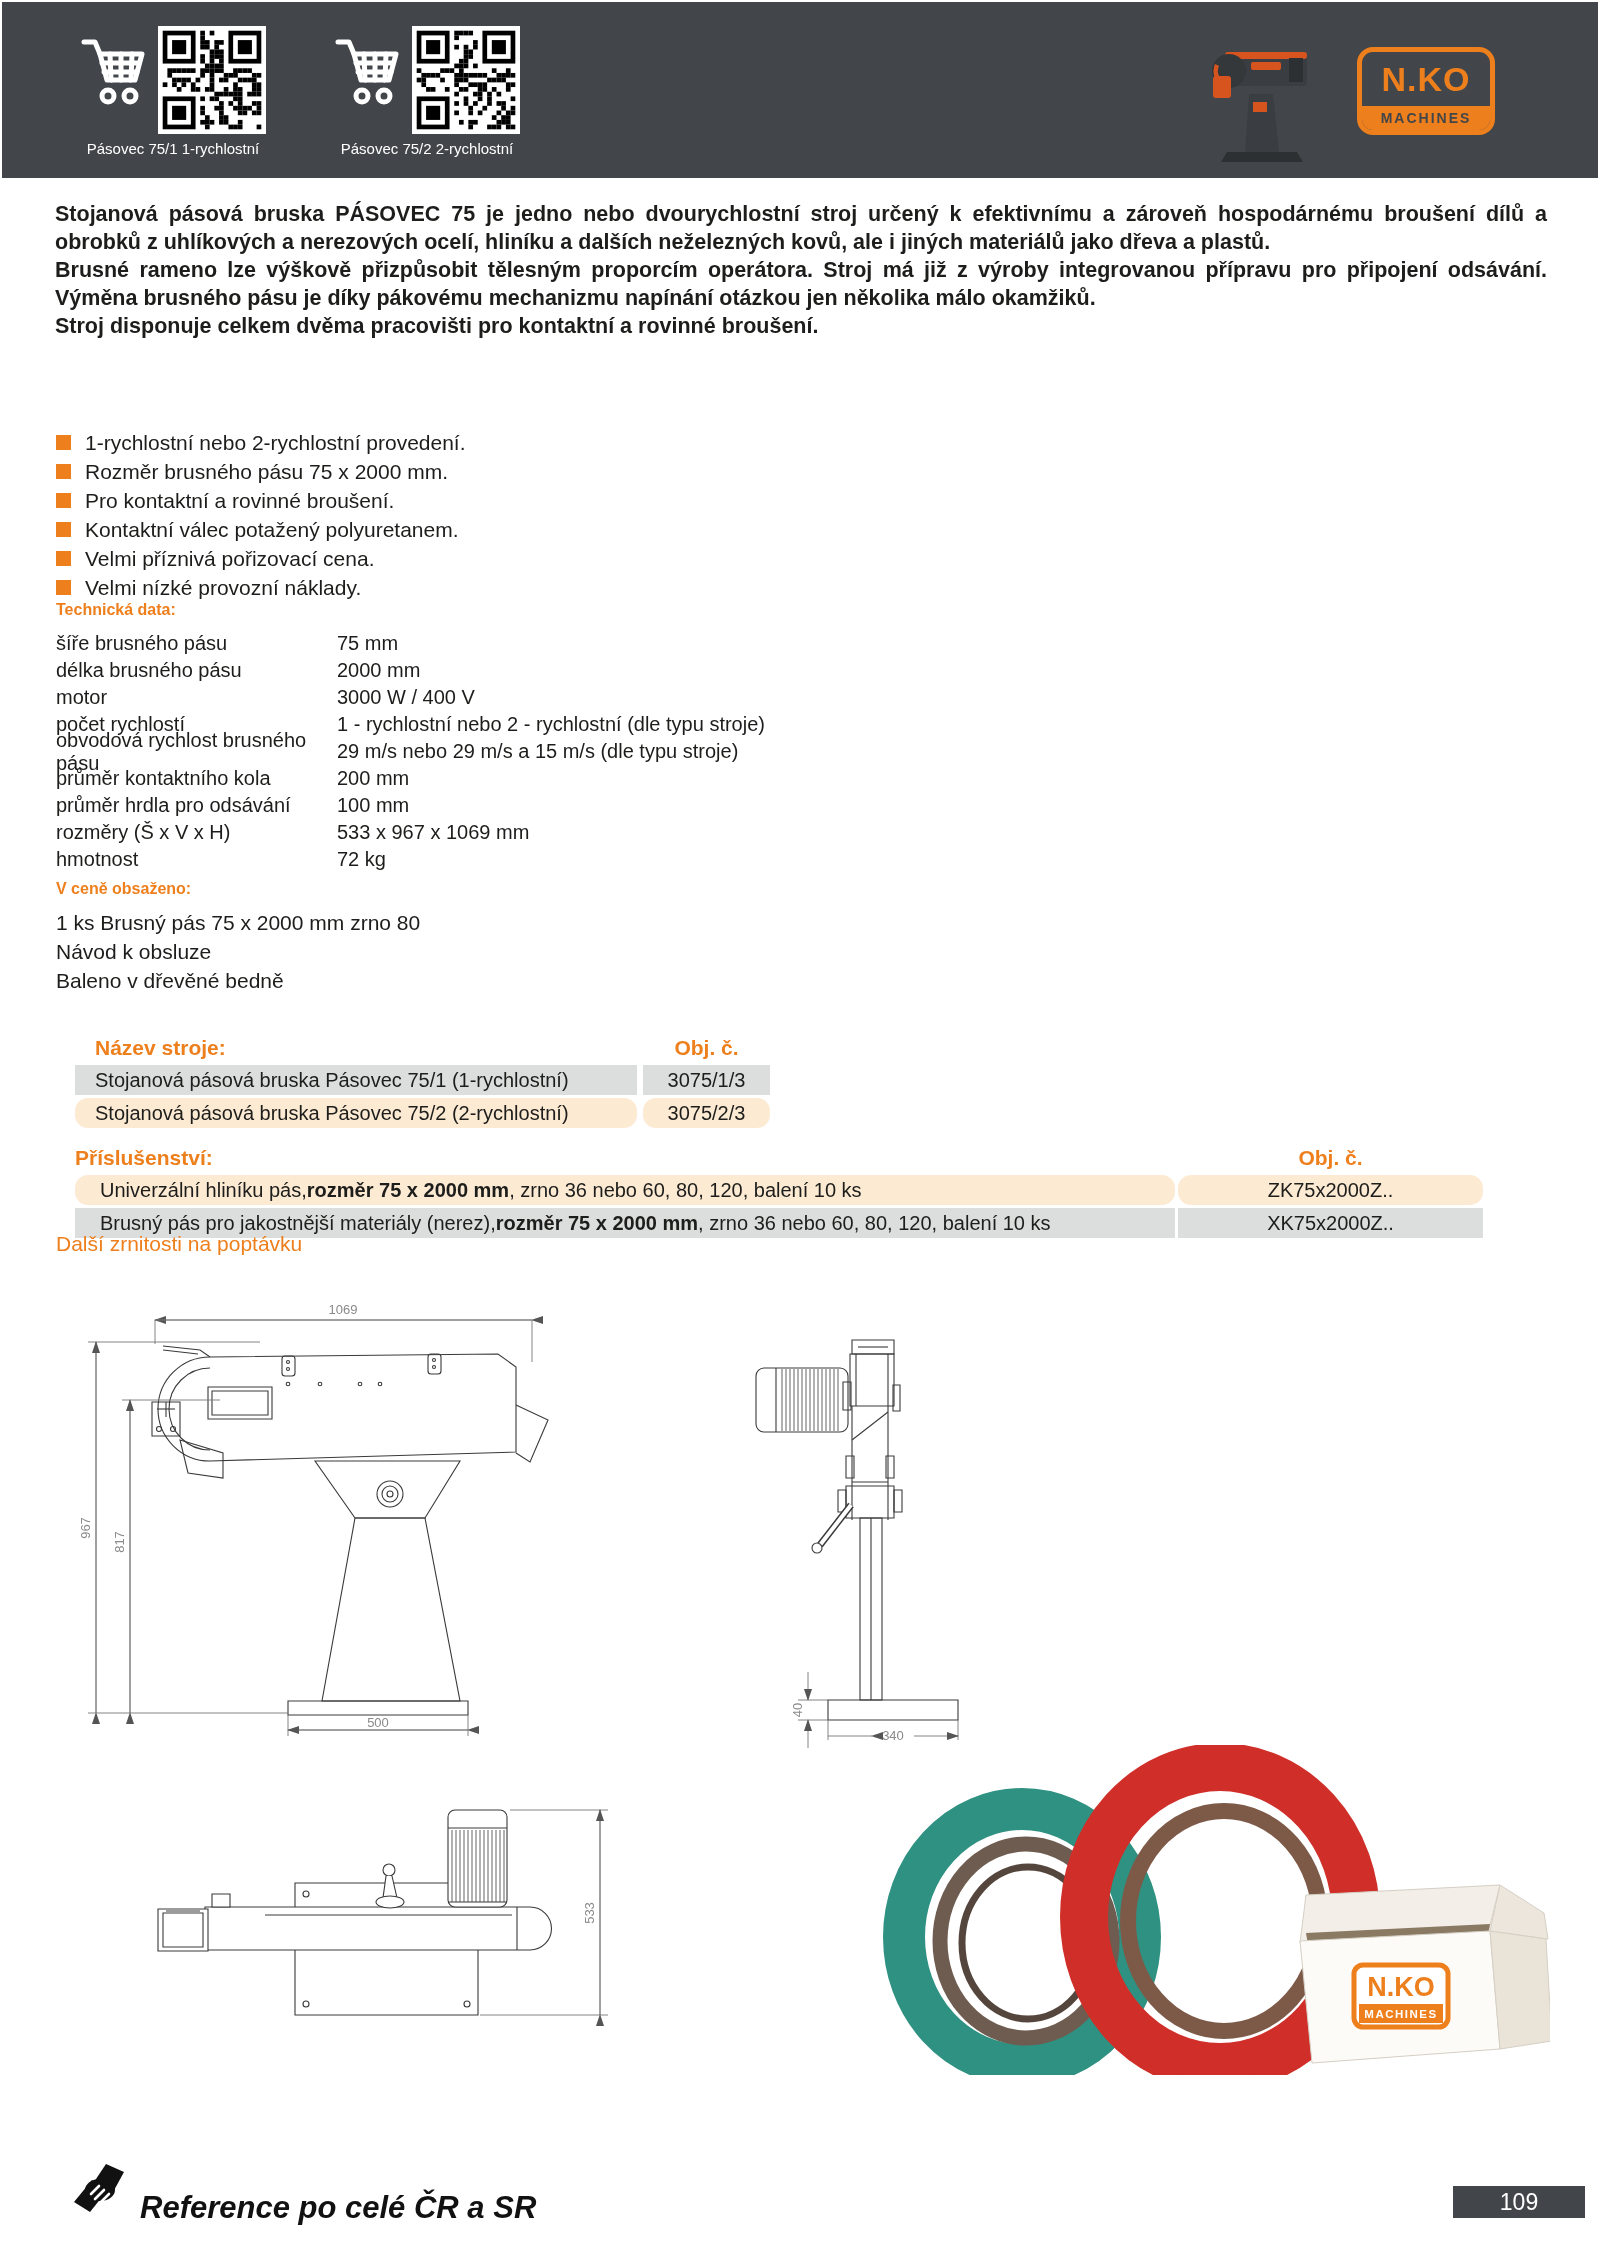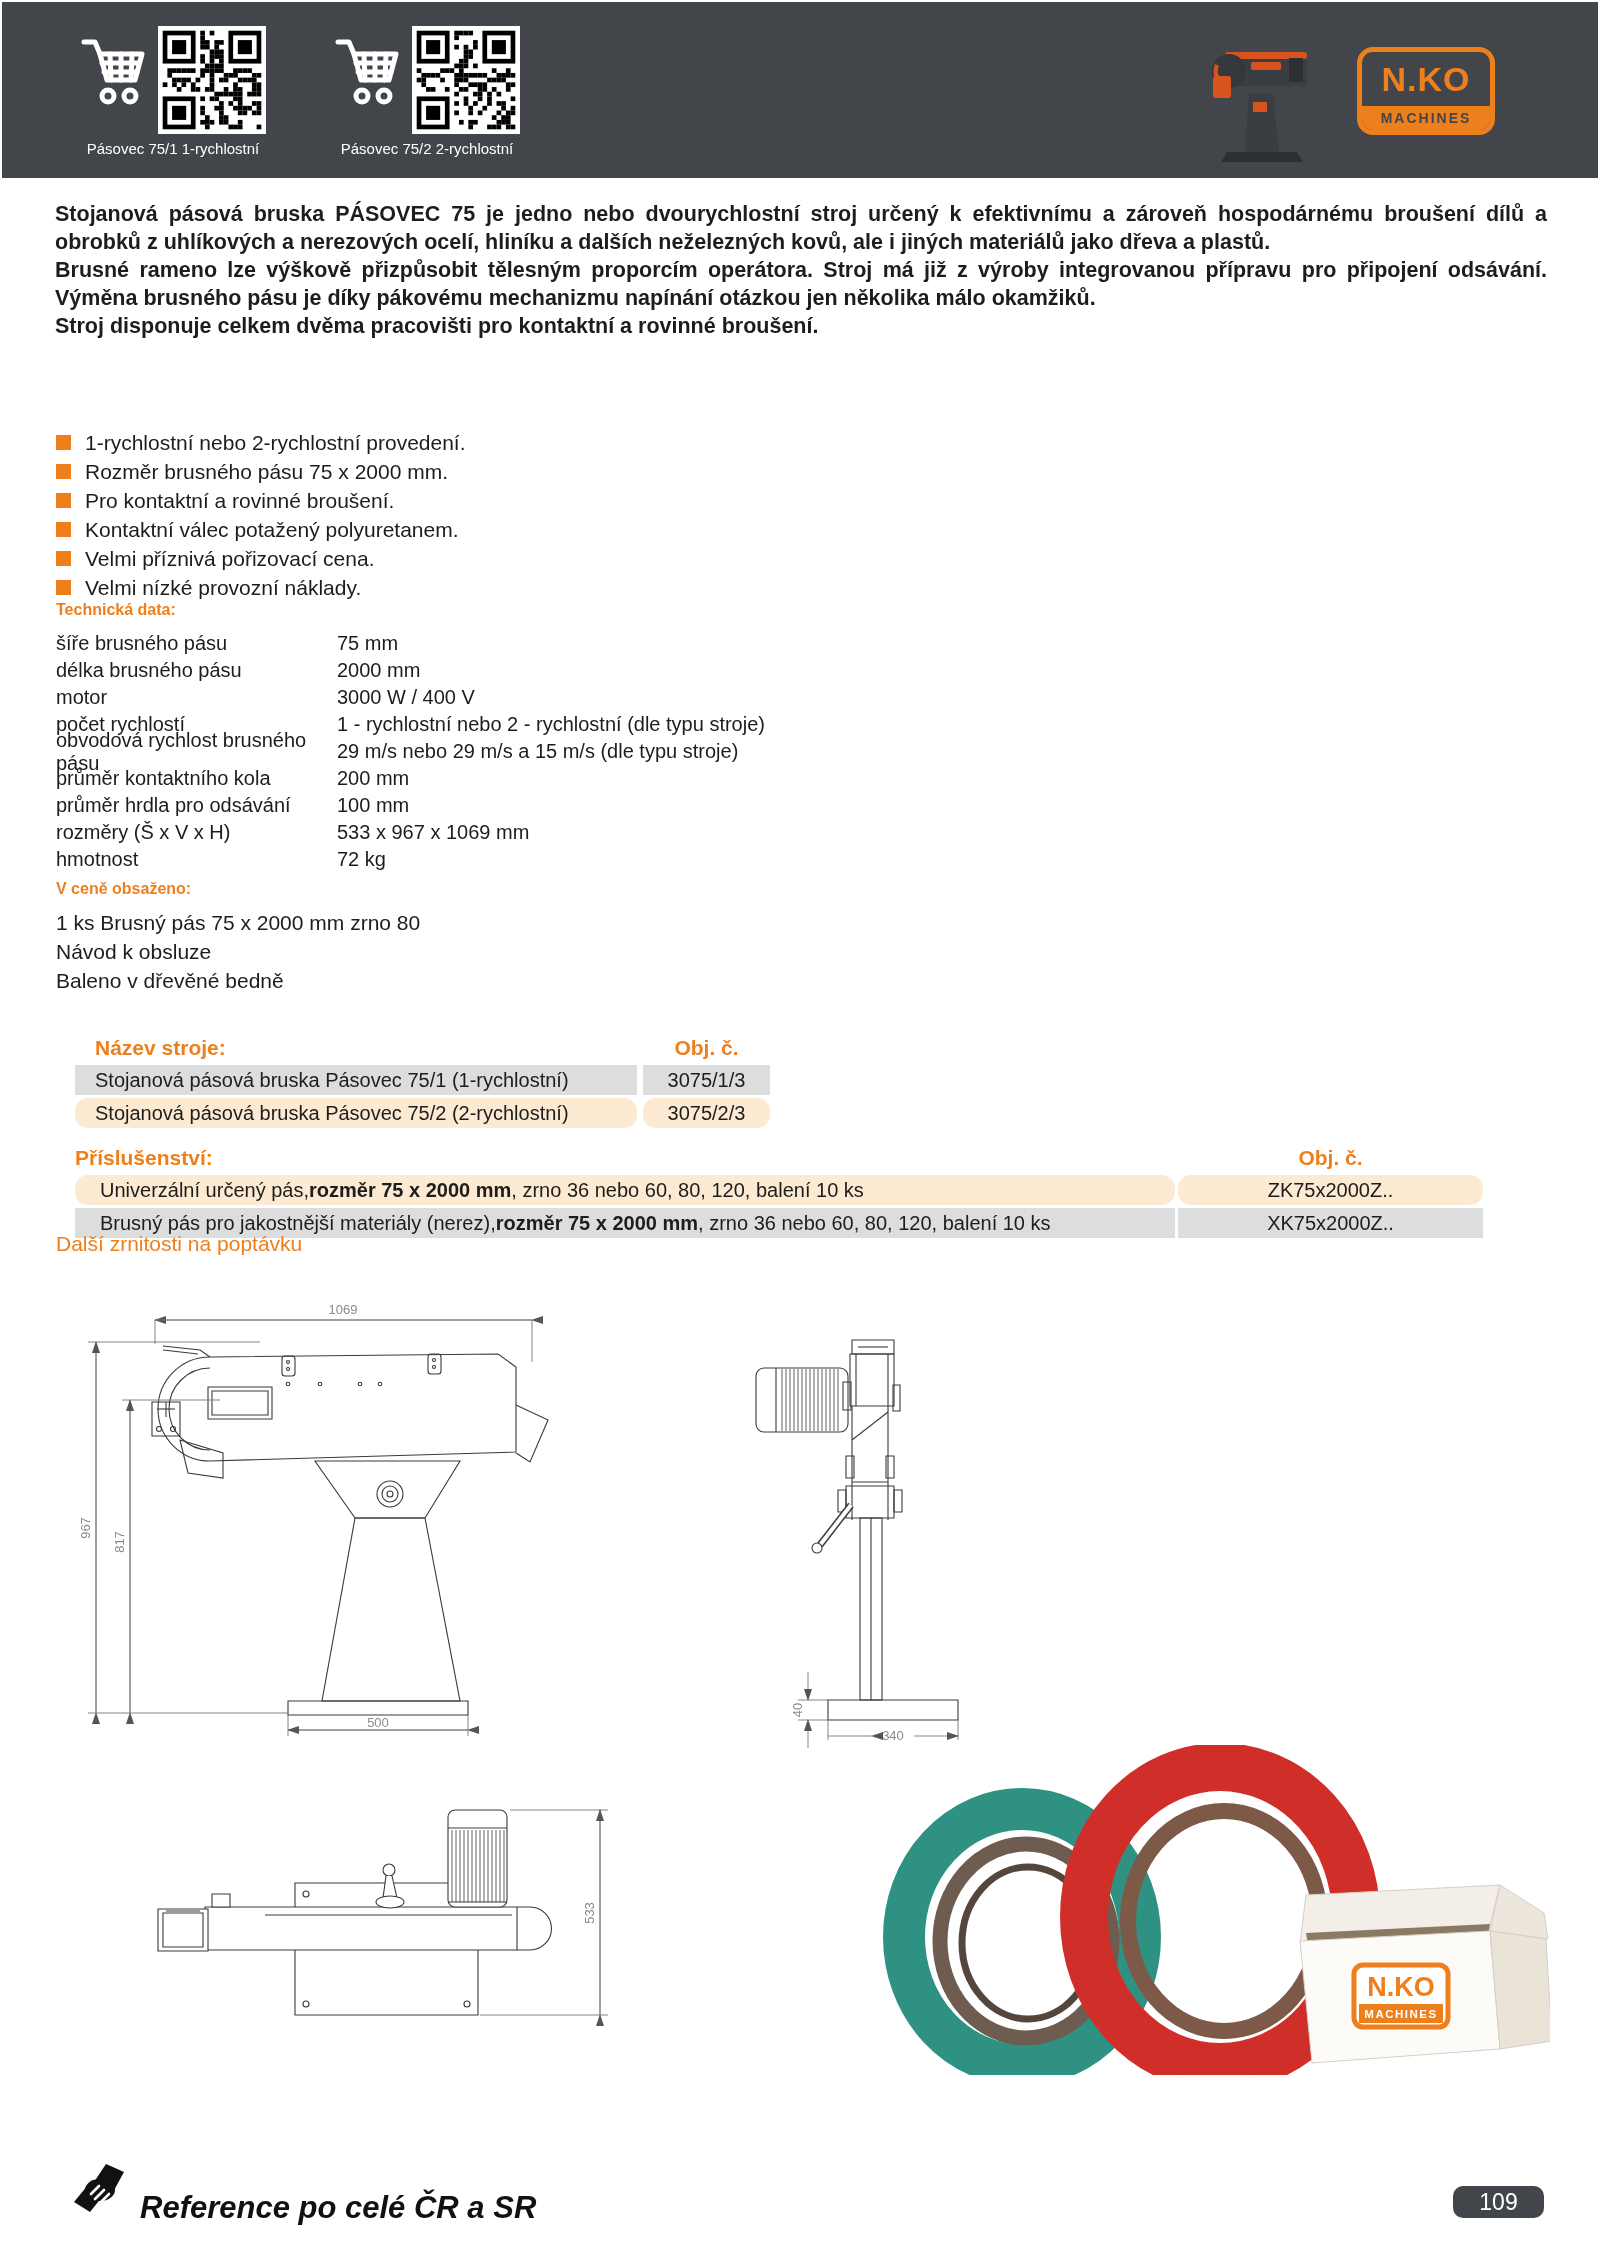--- a/index.html
+++ b/index.html
@@ -60,21 +60,21 @@
   .atable .h-obj{width:305px;display:flex;justify-content:center;}
 
   .grit-note{position:absolute;left:56px;top:1224px;color:#ee7f1d;font-size:21px;margin-top:8px;}
 
   
   .draw line,.draw path,.draw rect,.draw circle,.draw ellipse{vector-effect:non-scaling-stroke;}
   .dimtext{font-size:13px;fill:#8a8a8a;font-family:"Liberation Sans",sans-serif;}
 
   
   .ref-text{position:absolute;left:140px;top:2190px;font-size:31px;font-weight:bold;font-style:italic;color:#111;}
-  .page-badge{position:absolute;left:1453px;top:2186px;width:91px;height:32px;background:#42464a;color:#fff;font-size:23px;display:flex;align-items:center;justify-content:center;border-radius:10px;}
+  .page-badge{position:absolute;left:1453px;top:2186px;width:132px;height:32px;background:#42464a;color:#fff;font-size:23px;display:flex;align-items:center;justify-content:center;}
 </style>
 </head>
 <body>
 
 <div class="page">
 
   <div class="header-bar">
 
     <div class="shop-group" style="left:78px;">
       <div class="shop-row">
@@ -496,21 +496,21 @@
     </div>
   </div>
 
   <div class="atable">
     <div class="t-head">
       <span class="h-name">Příslušenství:</span>
       <span class="h-obj">Obj. č.</span>
     </div>
     <div class="t-row">
       <div class="t-cell c-name bg-cream">
-          <span>Univerzální určený pás, </span>
+          <span>Univerzální hliníku pás, </span>
           <b>rozměr 75 x 2000 mm</b>
           <span>, zrno 36 nebo 60, 80, 120, balení 10 ks</span>
         </div>
       <div class="t-cell c-obj bg-cream">ZK75x2000Z..</div>
     </div>
     <div class="t-row">
       <div class="t-cell c-name bg-gray">
           <span>Brusný pás pro jakostnější materiály (nerez), </span>
           <b>rozměr 75 x 2000 mm</b>
           <span>, zrno 36 nebo 60, 80, 120, balení 10 ks</span>

